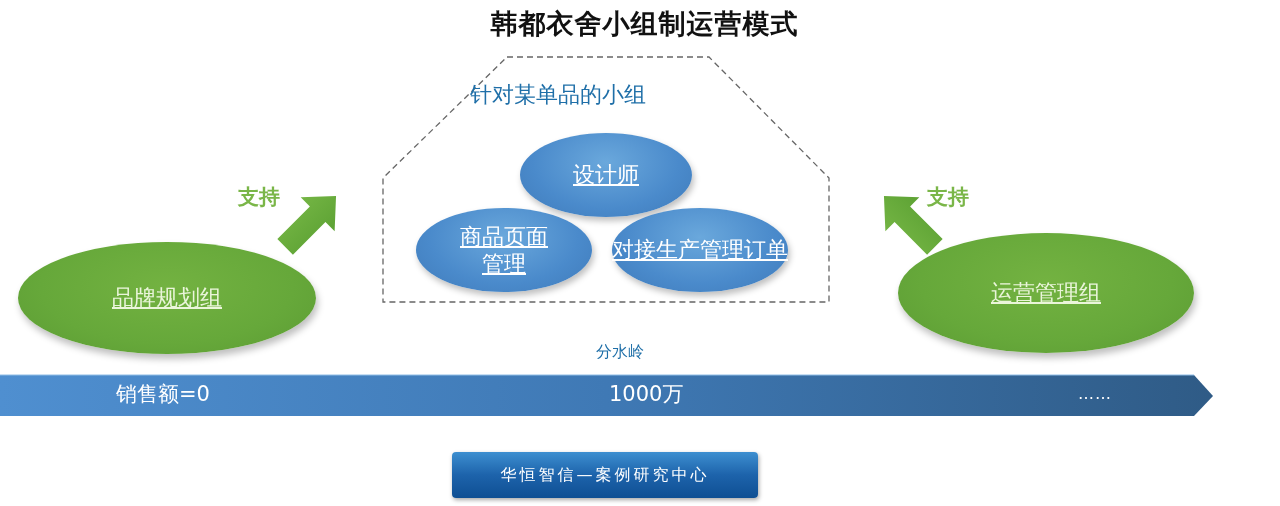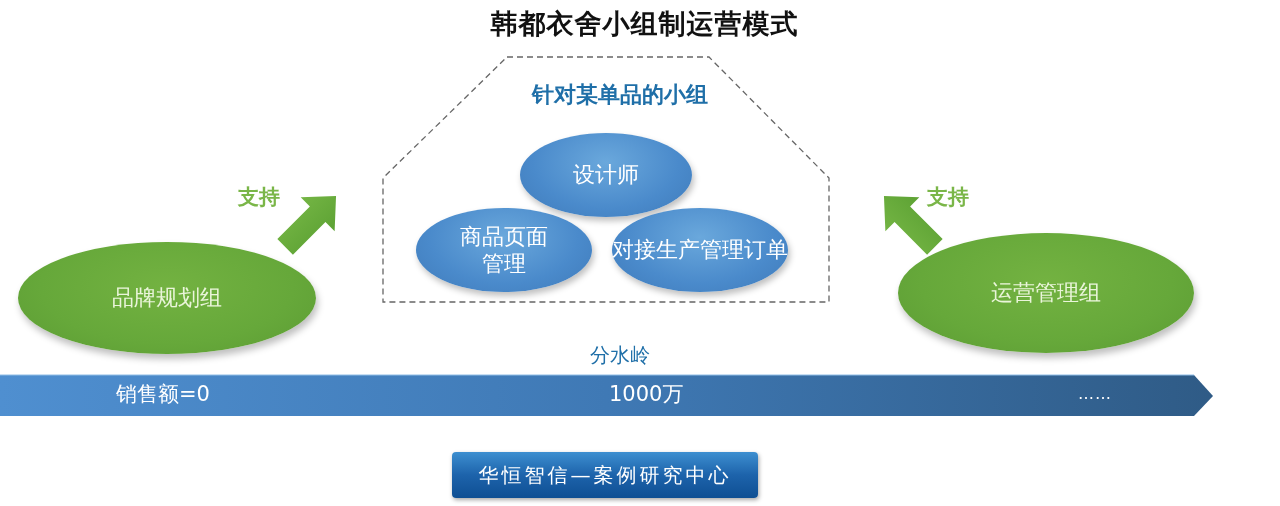--- a/index.html
+++ b/index.html
@@ -9,55 +9,55 @@
   }
   .abs { position: absolute; }
   .title {
     left: 0; width: 1280px; top: 6px; text-align: center;
     font-size: 27px; font-weight: bold; color: #111111; letter-spacing: 1px;
     padding-left: 14px; box-sizing: border-box;
   }
   .title-inner { display: inline-block; margin-left: -5px; }
   .group-svg { left: 0; top: 0; }
   .group-title {
-    left: 470px; width: 300px; top: 80px; text-align: center;
-    font-size: 22px; font-weight: bold; color: #1f6fa8;
+    left: 470px; width: 300px; top: 80px; text-align: left;
+    font-size: 22px; font-weight: normal; color: #1f6fa8;
   }
   .ellipse {
     display: flex; align-items: center; justify-content: center; text-align: right;
-    border-radius: 50%; line-height: 1.25;
+    border-radius: 50%; line-height: 1.25; text-decoration: underline;
   }
   .blue-ell {
     background: radial-gradient(ellipse at 50% 35%, #6aa8dc 0%, #4a8acb 60%, #3f7ab9 100%);
     color: #ffffff; font-size: 22px;
     box-shadow: 2px 4px 6px rgba(0,0,0,0.25);
   }
   .green-ell {
     background: radial-gradient(ellipse at 50% 40%, #73b241 0%, #66a83a 60%, #5b9b33 100%);
     color: #eaf5da; font-size: 22px;
     box-shadow: 2px 5px 7px rgba(0,0,0,0.25);
   }
   .support {
     font-size: 21px; font-weight: bold; color: #7ab648;
   }
   .watershed {
     left: 560px; width: 120px; top: 342px; text-align: center;
-    font-size: 20px; color: #1f6fa8;
+    font-size: 16px; color: #1f6fa8;
   }
   .bar-label {
     top: 380px; font-size: 21px; color: #ffffff; margin-left: 43px;
   }
   .dots { top: 384px; left: 1078px; font-size: 16px; color: #ffffff; letter-spacing: 1px; }
   .badge {
     left: 452px; top: 452px; width: 306px; height: 46px;
     background: linear-gradient(180deg, #3d8fd0 0%, #1d63ab 50%, #0f4f93 100%);
     border-radius: 4px;
     box-shadow: 1px 2px 4px rgba(0,0,0,0.35);
     display: flex; align-items: center; justify-content: center;
-    color: #ffffff; font-family: "DejaVu Serif", "Liberation Serif", serif; font-size: 20px; letter-spacing: 3px;
+    color: #ffffff; font-family: "DejaVu Serif", "Liberation Serif", serif; font-size: 16px; letter-spacing: 3px;
   }
 </style>
 </head>
 <body>
 
 <div class="abs title">
   <span class="title-inner">韩都衣舍小组制运营模式</span>
 </div>
 
 <svg class="abs group-svg" width="1280" height="506">

